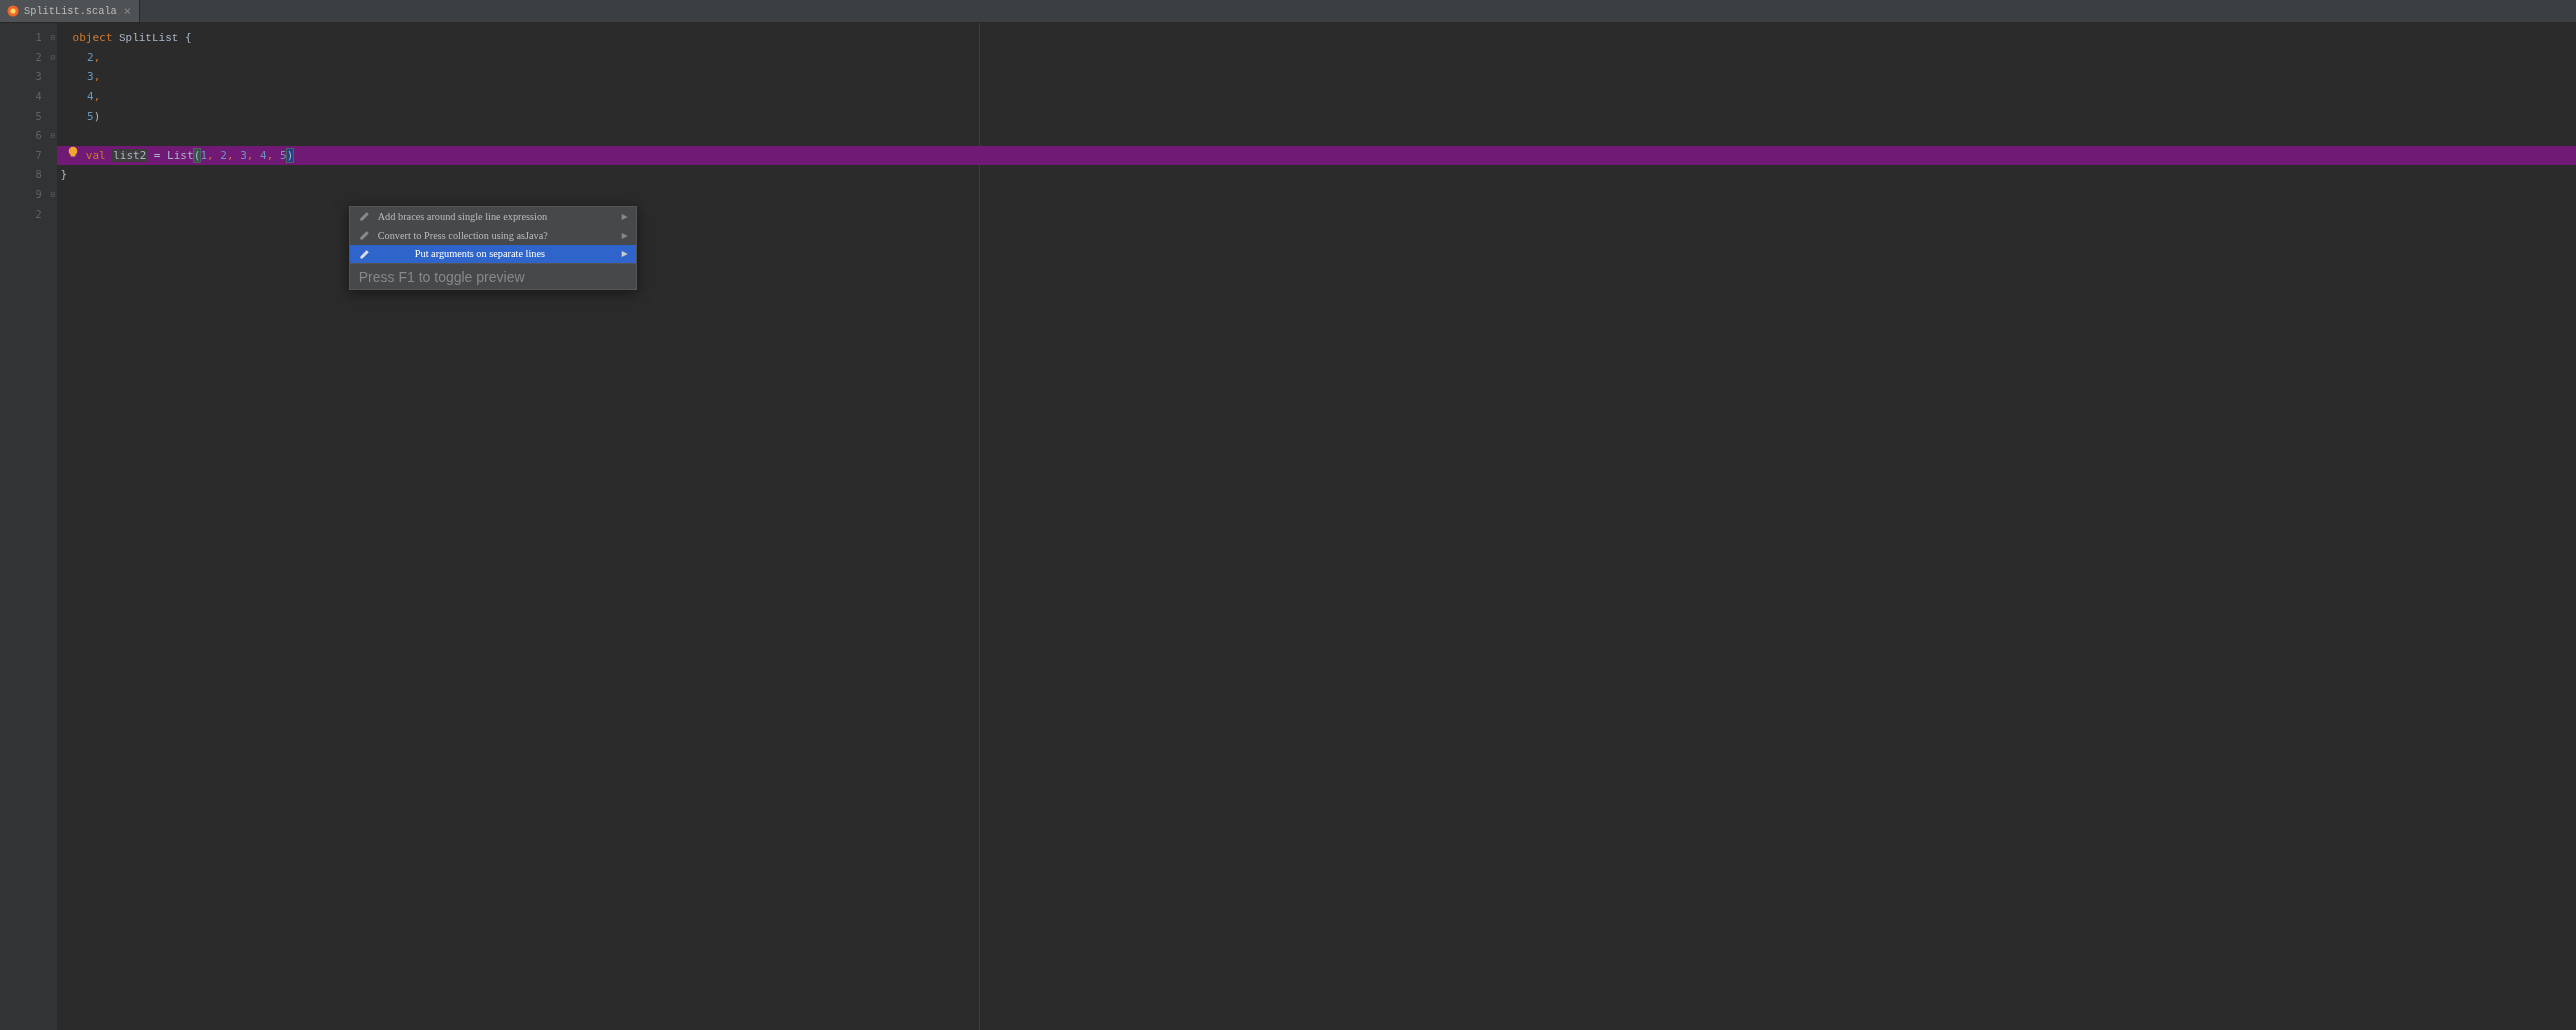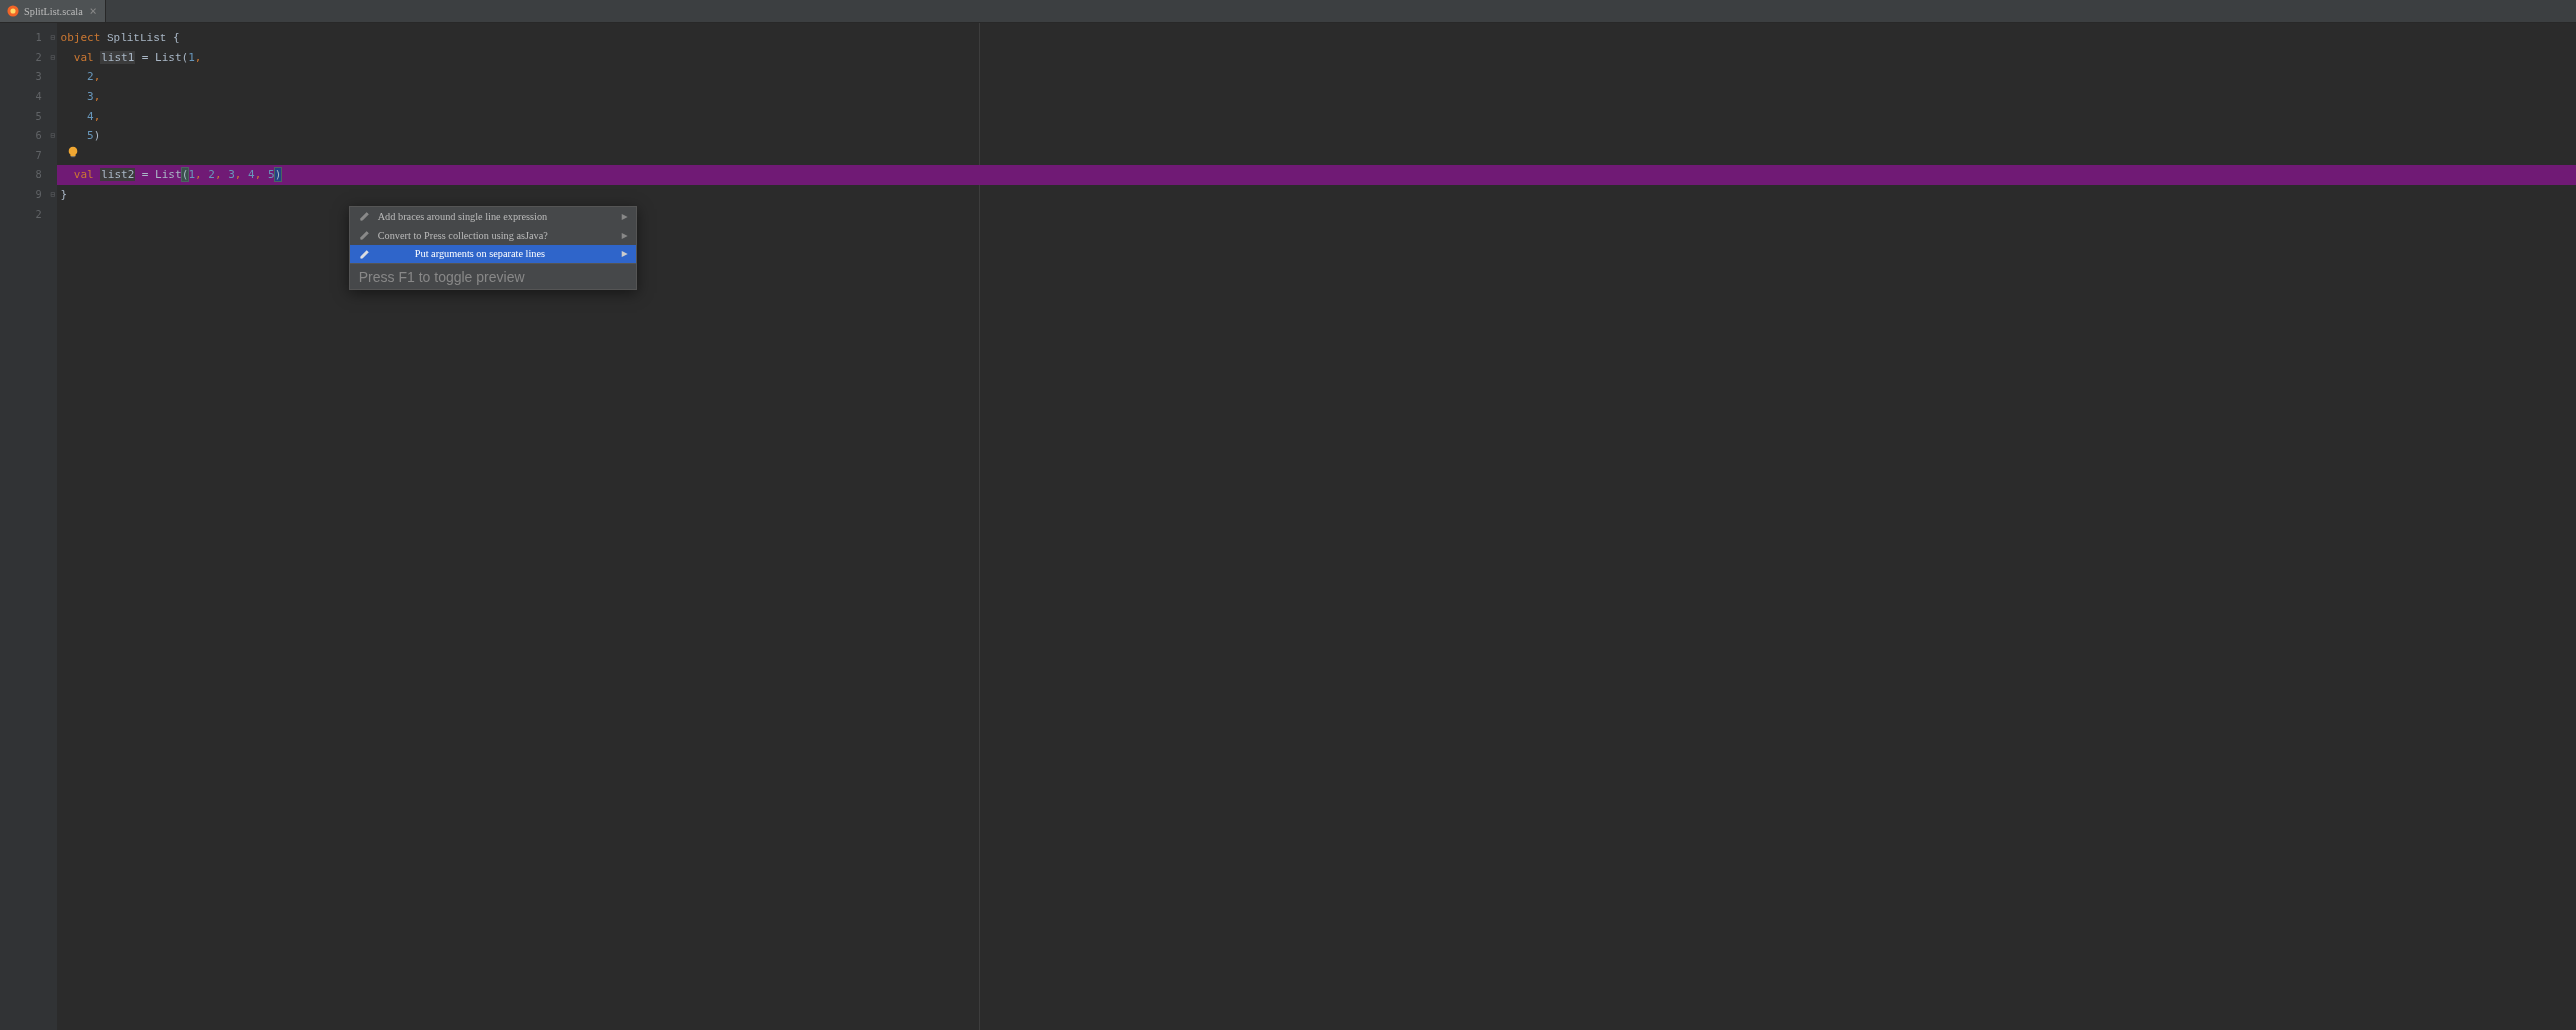--- a/index.html
+++ b/index.html
@@ -39,21 +39,21 @@
       width: 12px;
       height: 12px;
       display: flex;
       align-items: center;
       justify-content: center;
     }
     
     .tab-label {
       color: #bbbbbb;
       font-size: 10.3px;
-      font-family: Liberation Serif, serif;
+      font-family: Liberation Mono, monospace;
     }
     
     .tab-close {
       color: #888;
       font-size: 12px;
       cursor: pointer;
       padding: 0 1.7px;
     }
     
     .editor-container {
@@ -118,21 +118,21 @@
       line-height: 19.6px;
       padding-left: 3.4px;
       white-space: pre;
       position: relative;
     }
     
     .code-line.highlighted {
       background: #701a75;
     }
     
-    .kw { color: #cc7832; }
+    .kw { color: #cc7832; margin-left: 12px; }
     .type { color: #a9b7c6; font-family: Liberation Mono, monospace; }
     .ident { color: #a9b7c6; }
     .num { color: #6897bb; }
     .comma { color: #cc7832; }
     .brace { color: #a9b7c6; }
     
     .var-highlight {
       background: #3c3c3c;
       padding: 0 0.9px;
     }
@@ -245,21 +245,20 @@
       <path d="M7 1 C4 1 2 3 2 6 C2 8 3 9 4 10 L4 12 L10 12 L10 10 C11 9 12 8 12 6 C12 3 10 1 7 1 Z" fill="#f0a732"></path>
       <rect x="5" y="12" width="4" height="1" fill="#888"></rect>
     </svg>
   </span>
 
   <div class="code-area">
     <div class="vertical-guide"></div>
 
     <div class="code-line"><span class="kw">object</span><span class="type"> SplitList </span><span class="brace">{</span></div>
 
-    <div class="code-line"><span>  </span><span class="kw">val</span><span> </span><span class="var-highlight ident">list1</span><span> = List(</span><span class="num">1</span><span class="comma">,</span></div>
 
     <div class="code-line"><span>    </span><span class="num">2</span><span class="comma">,</span></div>
 
     <div class="code-line"><span>    </span><span class="num">3</span><span class="comma">,</span></div>
 
     <div class="code-line"><span>    </span><span class="num">4</span><span class="comma">,</span></div>
 
     <div class="code-line"><span>    </span><span class="num">5</span><span>)</span></div>
 
     <div class="code-line"></div>

